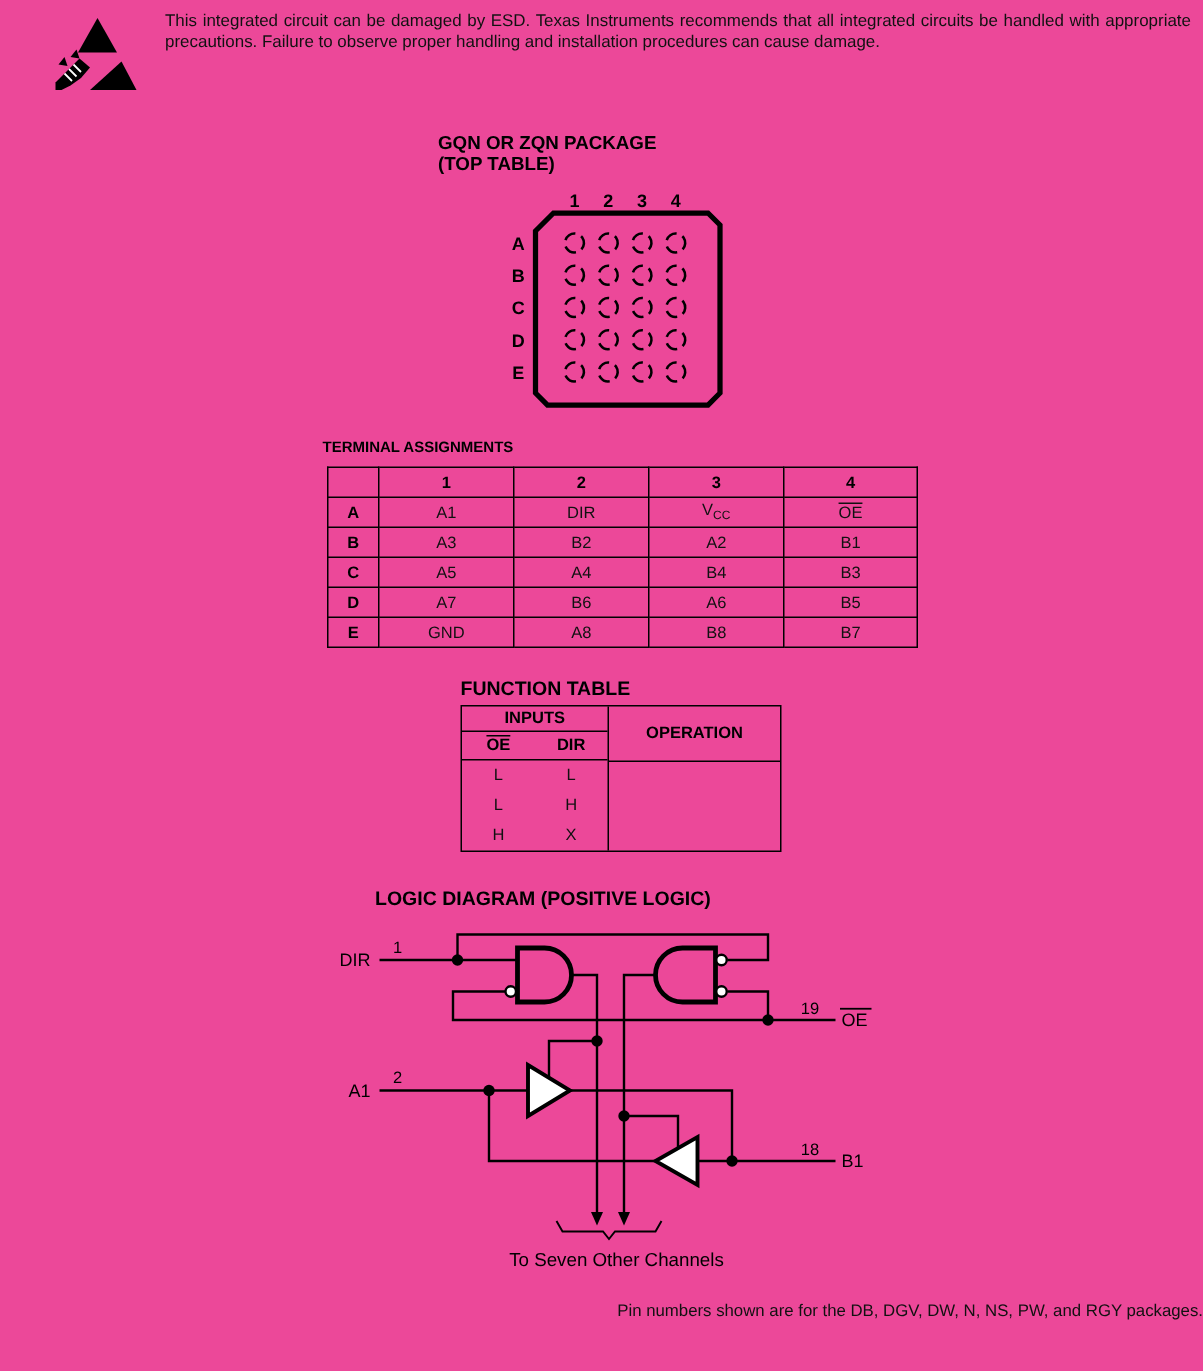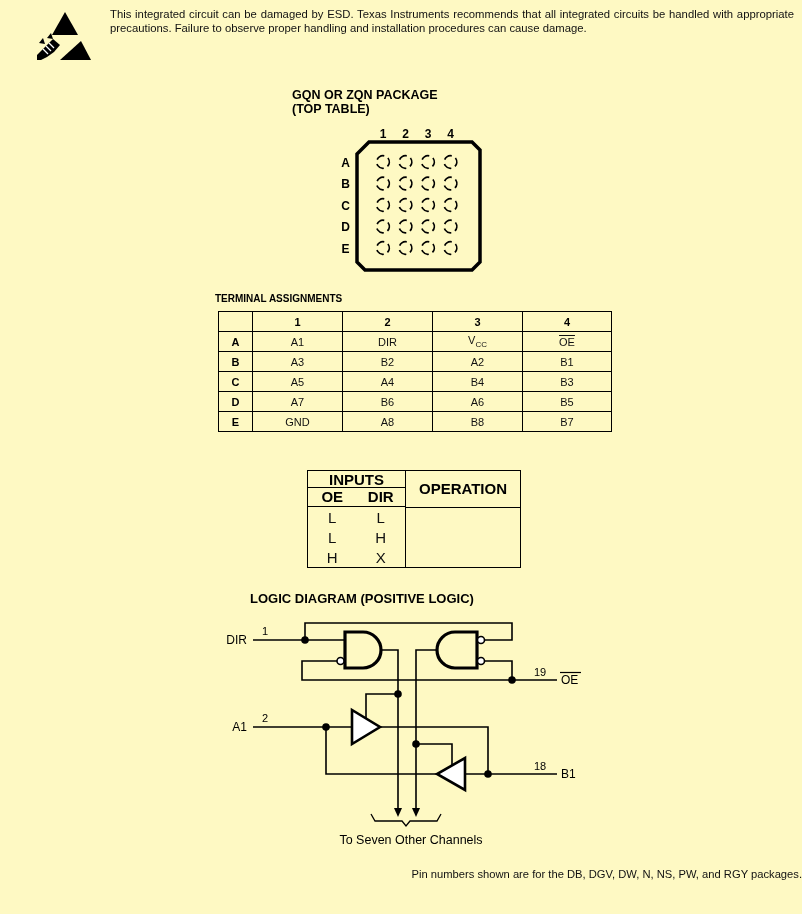--- a/index.html
+++ b/index.html
@@ -1,17 +1,17 @@
 <!DOCTYPE html>
 <html><head>
 <meta charset="utf-8">
 <style>
   html,body { margin:0; padding:0; background:#fff; }
   .page {
-    position:relative; width:802px; height:914px; background:#fef9c3;
+    position:relative; width:802px; height:914px; background:#ec4899;
     font-family:"Liberation Sans", sans-serif; color:#000; overflow:hidden;
   }
   
   .esd-para {
     position:absolute; left:110px; width:684px; margin:0;
     font-size:11.3px; line-height:14px; text-align:justify; color:#111;
   }
   #esd-p1 { top:7px; }
   #esd-p2 { top:41px; }
   .esd-icon { position:absolute; left:36px; top:11px; }
@@ -29,21 +29,21 @@
   .ta th, .ta td {
     border:1px solid #000; font-size:11px; text-align:center;
     padding:0; height:19px; font-weight:normal; color:#111;
   }
   .ta th { font-weight:bold; color:#000; }
   .ta sub { font-size:8px; }
   .ovl { text-decoration:overline; }
 
   
   .ft { position:absolute; left:307px; top:470px; width:212px; height:96px;
-        border:1.5px solid #000; display:flex; font-size:15px; color:#111; }
+        border:1.5px solid #000; display:flex; font-size:11px; color:#111; }
   .ft-left  { width:97px; border-right:1.4px solid #000; display:flex; flex-direction:column; }
   .ft-right { flex:1; display:flex; flex-direction:column; }
   .ft-inputs { height:16px; line-height:17px; text-align:center; font-weight:bold; color:#000;
                border-bottom:1.2px solid #000; }
   .ft-subhead { height:18px; border-bottom:1.2px solid #000; display:flex; font-weight:bold; color:#000; }
   .ft-subhead span { flex:1; text-align:center; line-height:18px; }
   .ft-ophead { height:35.5px; border-bottom:1.2px solid #000; display:flex;
                align-items:center; justify-content:center; font-weight:bold; color:#000; }
   .ft-body { flex:1; display:flex; flex-direction:column; }
   .ft-row { flex:1; display:flex; align-items:center; }
@@ -169,20 +169,21 @@
         <tr>
           <th>E</th>
           <td>GND</td>
           <td>A8</td>
           <td>B8</td>
           <td>B7</td>
         </tr>
       </tbody>
   </table>
 
+  <div class="sec-title" id="ft-title">FUNCTION TABLE</div>
   <div class="ft">
     <div class="ft-left">
       <div class="ft-inputs">INPUTS</div>
       <div class="ft-subhead">
         <span class="ovl">OE</span>
         <span>DIR</span>
       </div>
       <div class="ft-body" id="ft-left-body">
           <div class="ft-row">
             <span>L</span>

